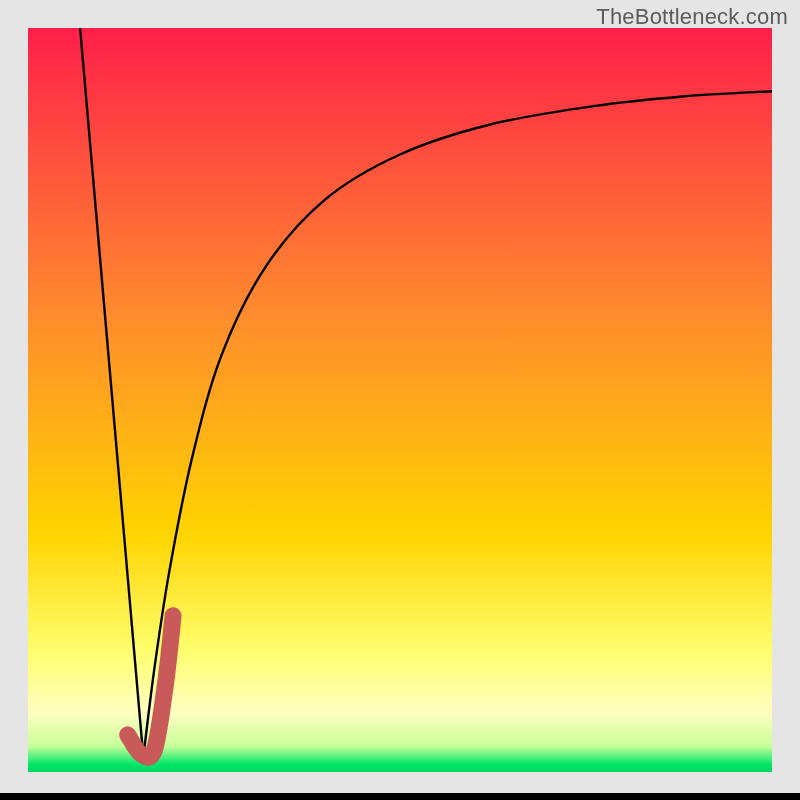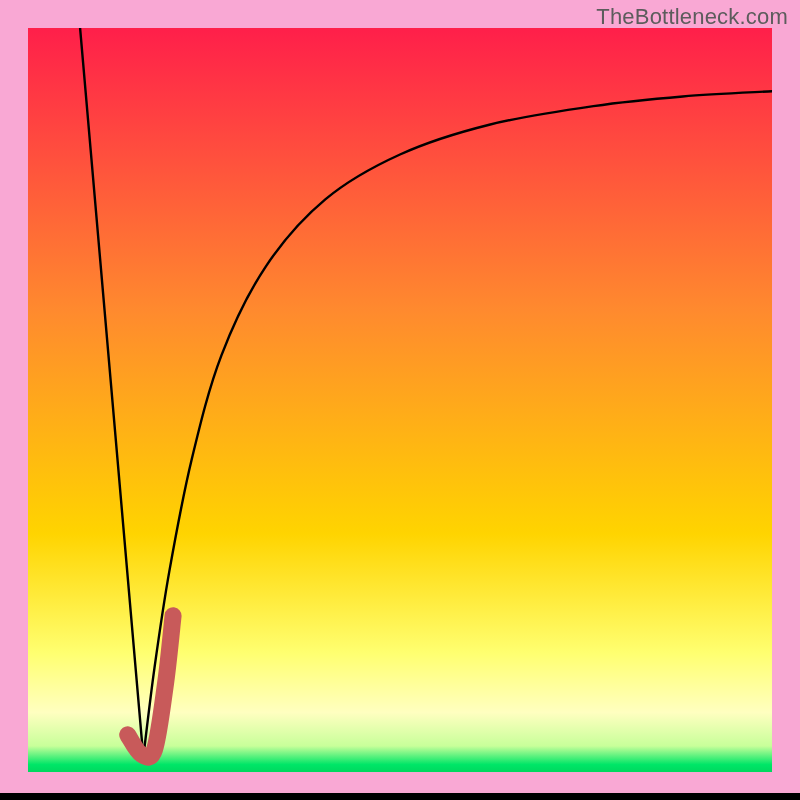--- a/index.html
+++ b/index.html
@@ -8,21 +8,21 @@
     width: 800px;
     height: 800px;
     background: #000;
     overflow: hidden;
     font-family: Arial, Helvetica, sans-serif;
   }
   .frame {
     position: absolute;
     left: 0; top: 0;
     width: 800px; height: 793px;
-    background: #f9a8d4;
+    background: #e5e5e5;
   }
   .plot-area {
     position: absolute;
     left: 28px;
     top: 28px;
     width: 744px;
     height: 744px;
     overflow: hidden;
   }
   .watermark {

